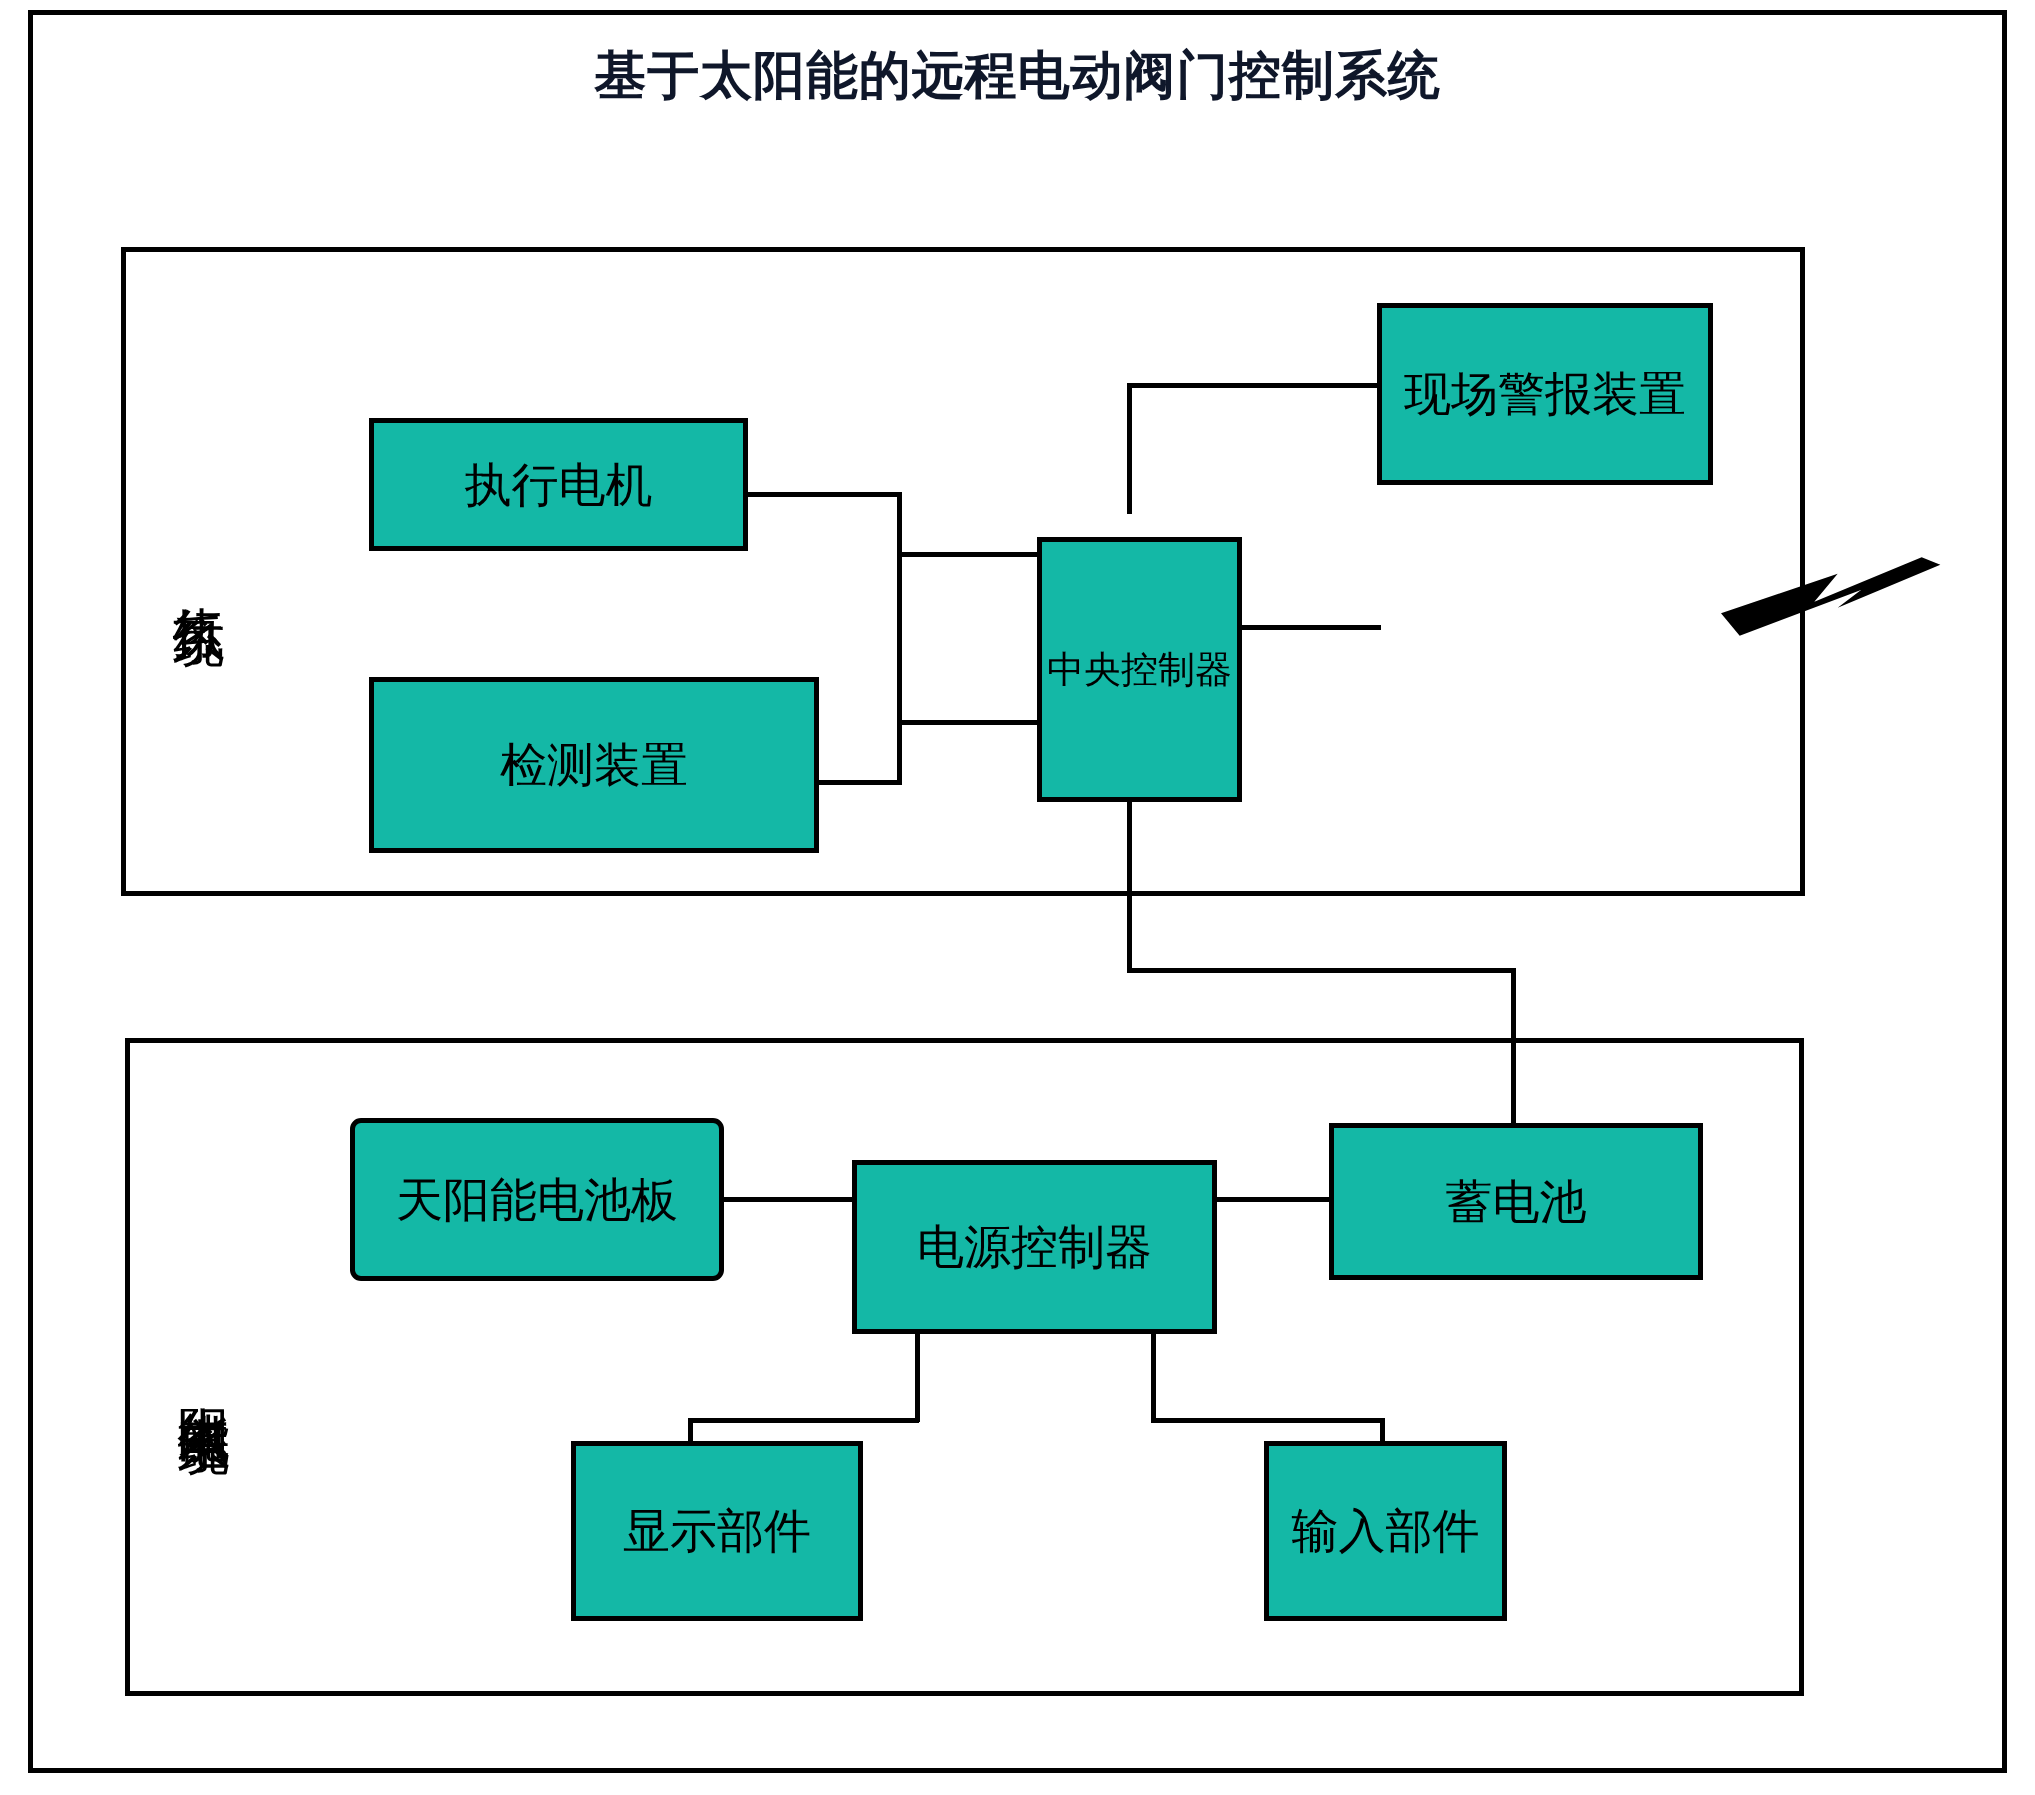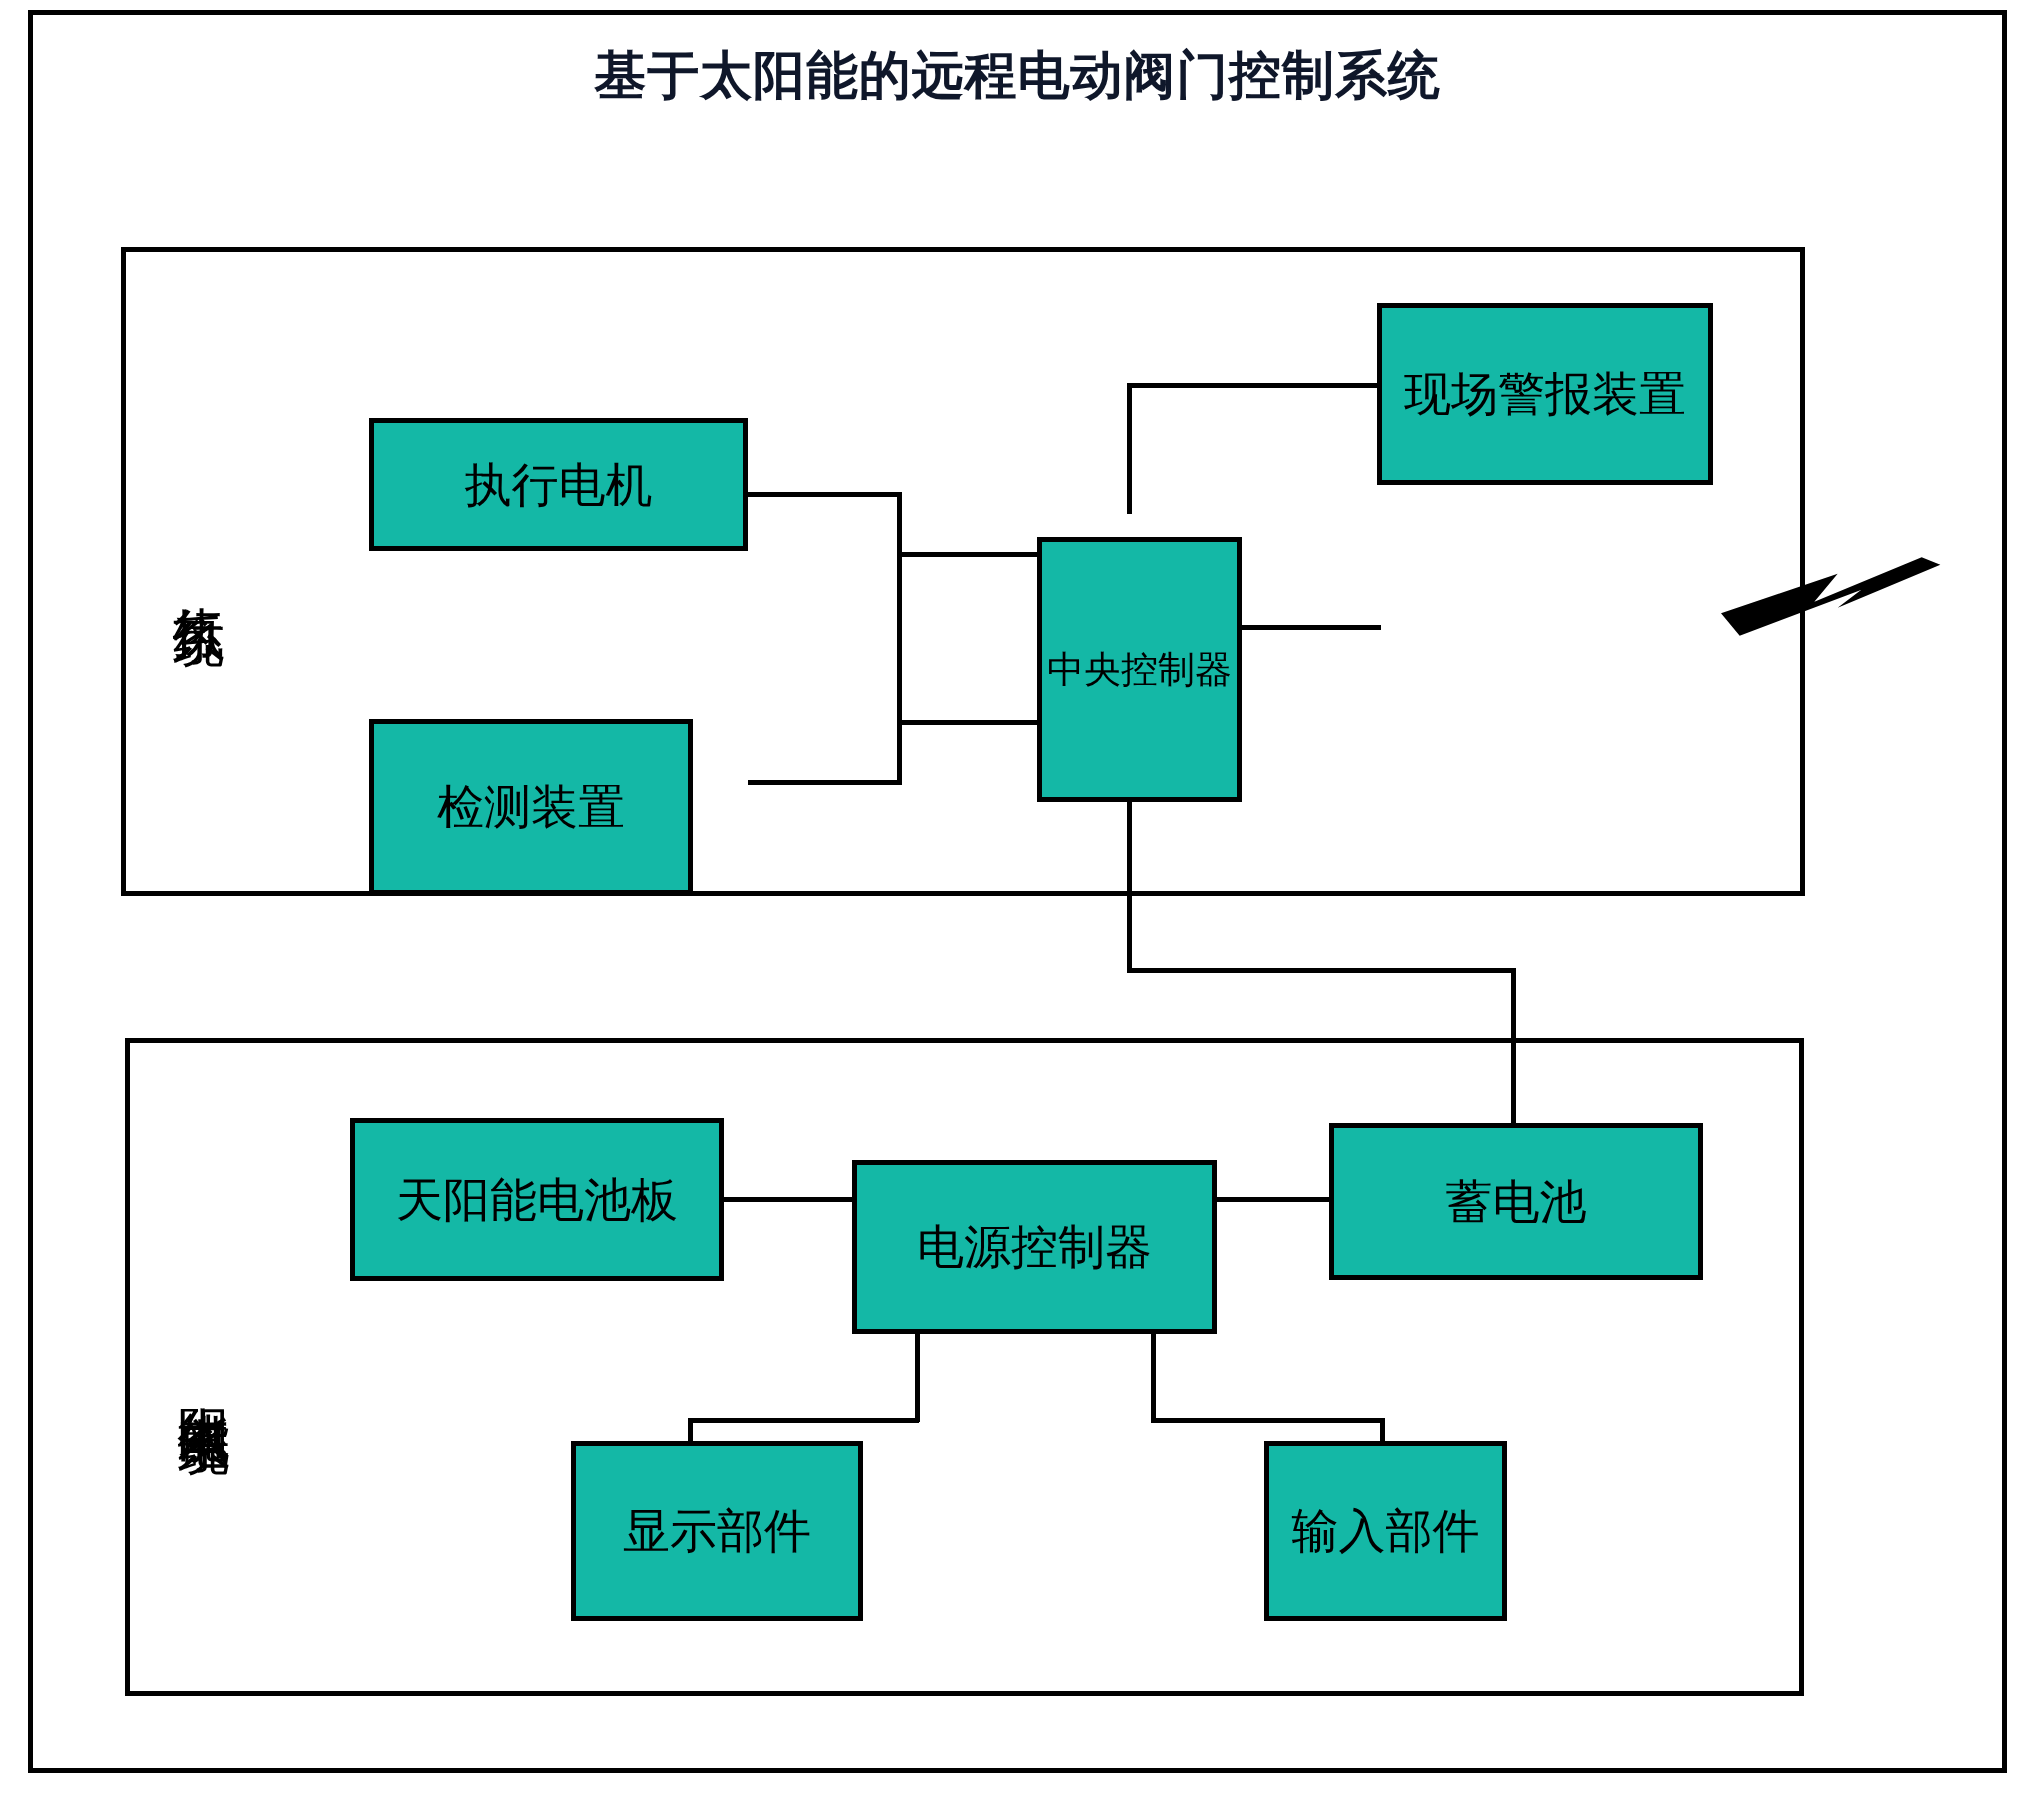--- a/index.html
+++ b/index.html
@@ -92,25 +92,25 @@
     justify-content: center;
     text-align: center;
     font-family: "DejaVu Sans", sans-serif;
     font-size: 47px;
     line-height: 1.22;
     color: #000000;
     z-index: 5;
     padding: 0 3.7px;
   }
   #node-motor      { left: 369px;  top: 408px;  width: 379px; height: 133px; margin-top: 10px; }
-  #node-detect     { left: 369px;  top: 719px; width: 324px; height: 176px; }
+  #node-detect     { left: 369px;  top: 677px; width: 450px; height: 176px; }
   #node-central    { left: 1037px; top: 537px; width: 205px; height: 265px; font-size: 37px; }
   #node-alarm      { left: 1377px; top: 303px;  width: 336px; height: 182px; }
   #node-wireless   { left: 1377px; top: 537px; width: 336px; height: 181px; }
-  #node-panel      { left: 350px;  top: 1118px; width: 374px; height: 163px; }
+  #node-panel      { left: 350px;  top: 1118px; width: 374px; height: 163px; border-radius: 11px; }
   #node-powerctrl  { left: 852px; top: 1160px; width: 365px; height: 174px; }
   #node-battery    { left: 1329px; top: 1123px; width: 374px; height: 157px; }
   #node-display    { left: 571px; top: 1441px; width: 292px; height: 180px; }
   #node-input      { left: 1264px; top: 1441px; width: 243px; height: 180px; }
   
   .wire {
     position: absolute;
     background: #000000;
     z-index: 2;
   }

